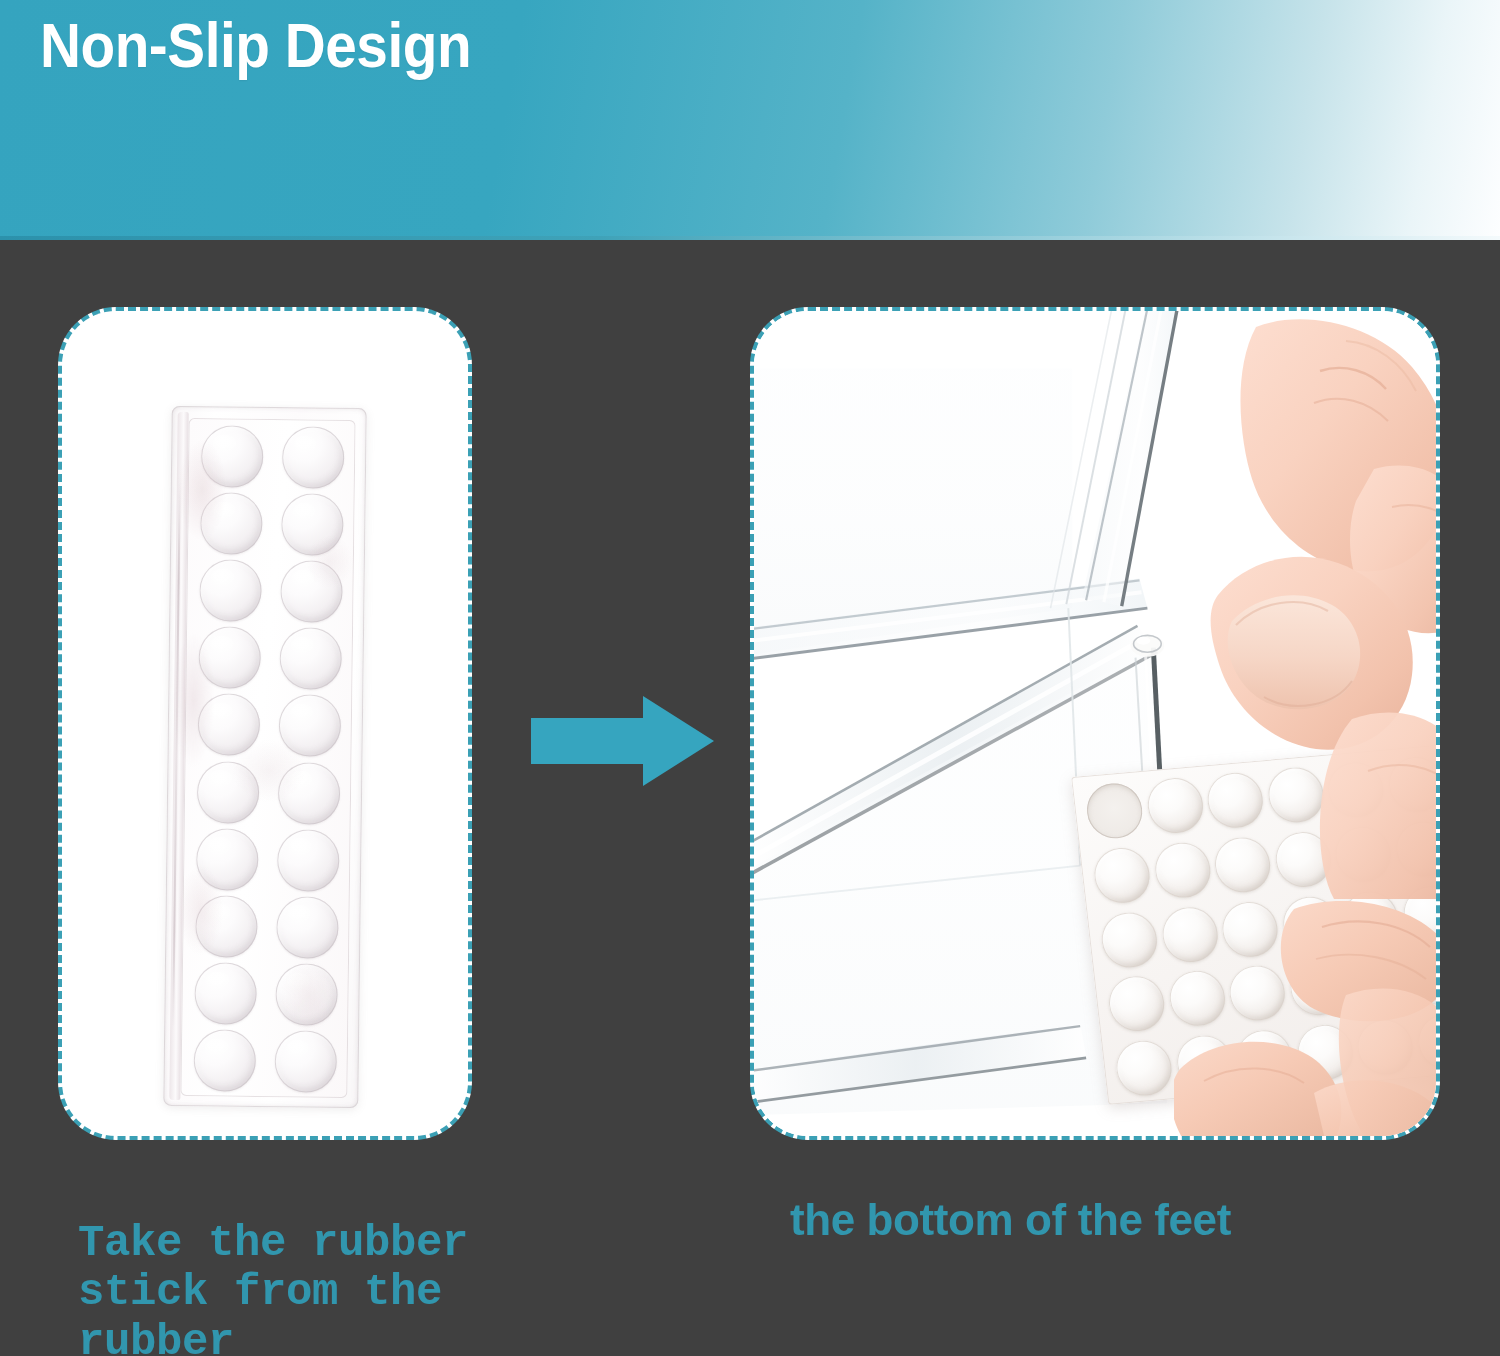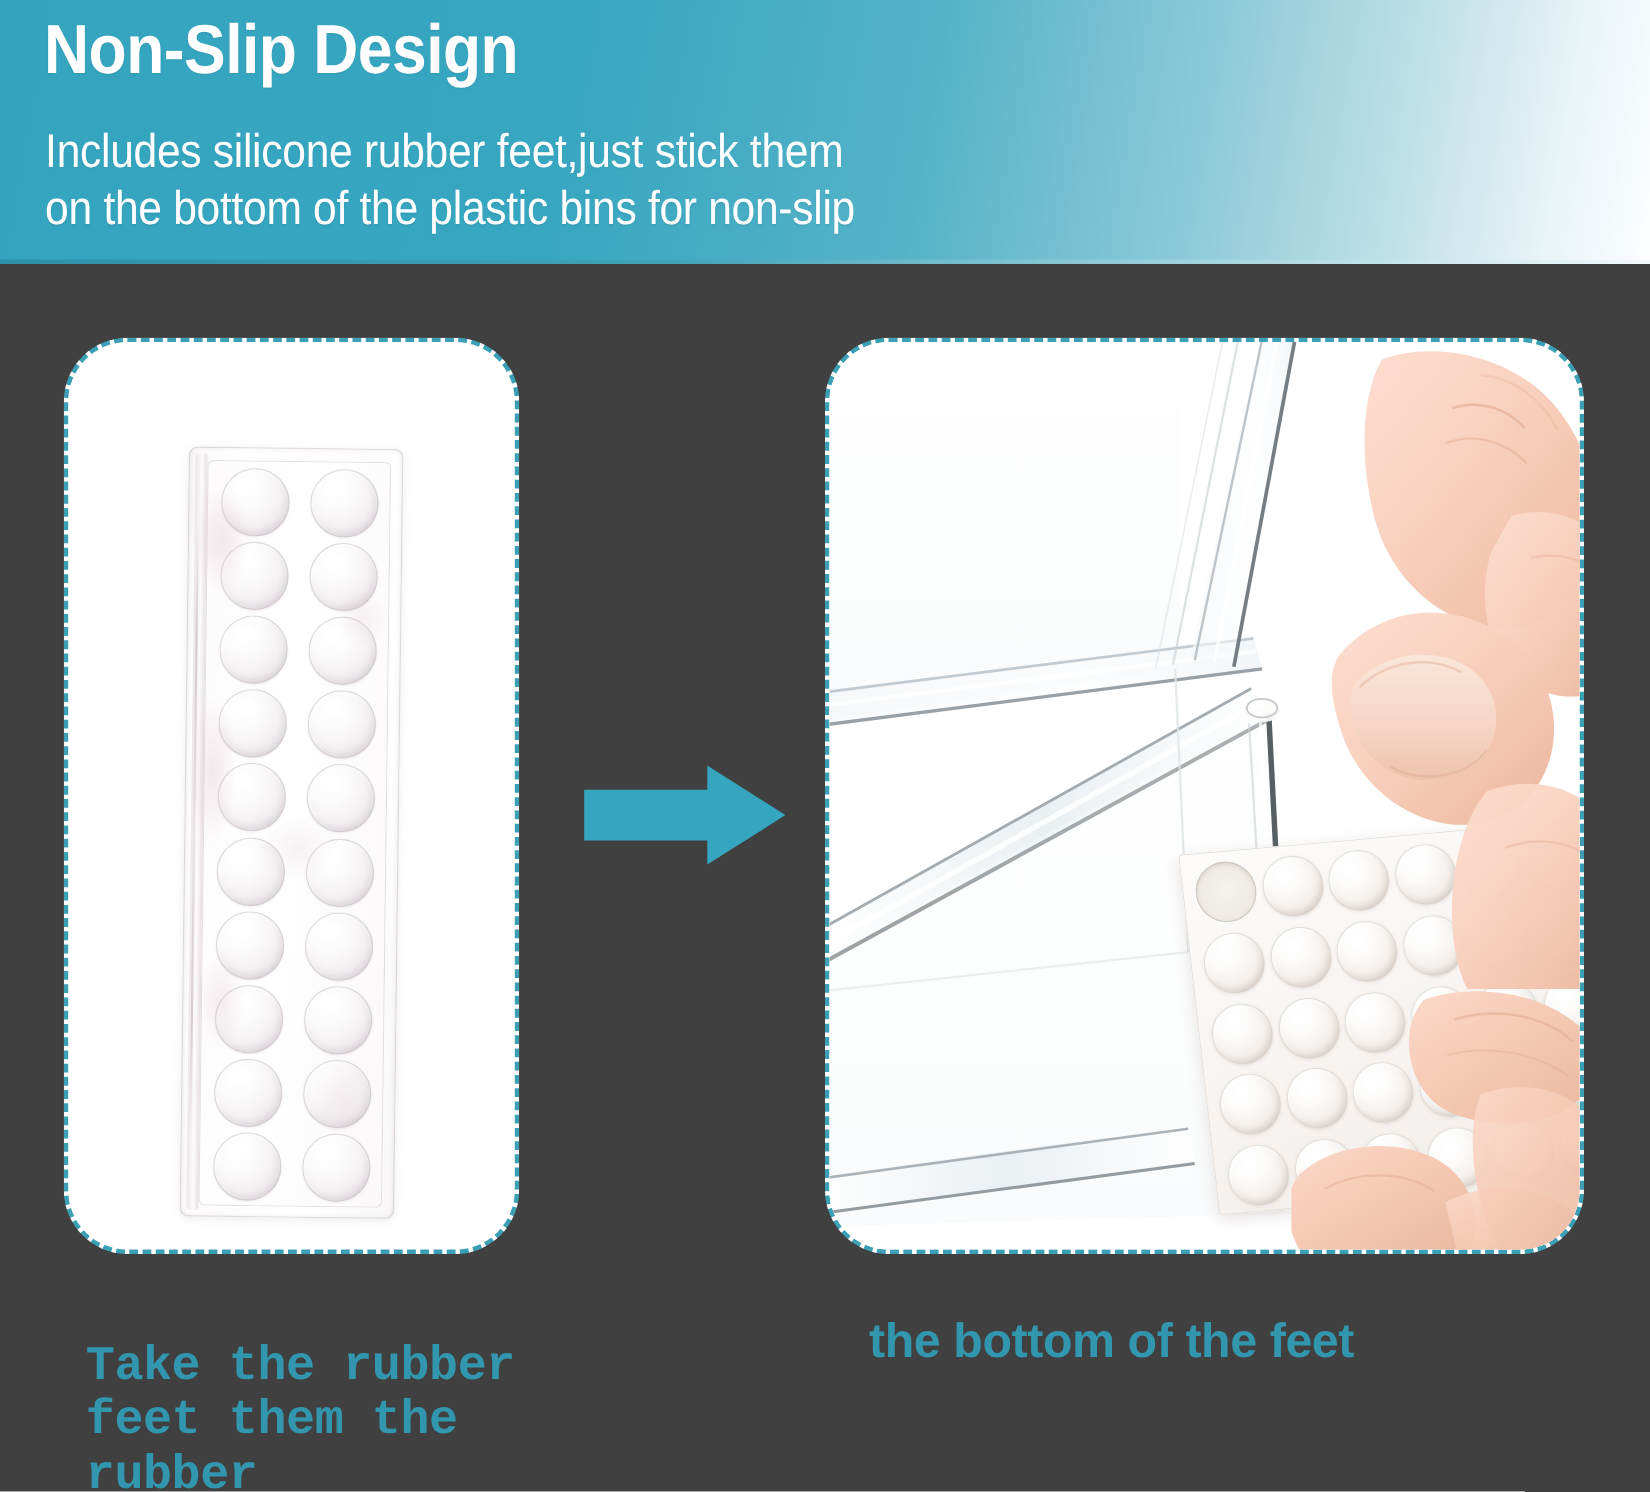--- a/index.html
+++ b/index.html
@@ -248,24 +248,20 @@
   .caption-right { left:790px; top:1195px; width:640px; }
   .caption span { display:block; white-space:nowrap; }
 </style>
 </head>
 <body>
 
 <div id="page">
 
   <div class="header">
     <div class="header-title">Non-Slip Design</div>
-    <div class="header-sub">
-      <span class="header-sub-line">Includes silicone rubber feet,just stick them</span>
-      <span class="header-sub-line">on the bottom of the plastic bins for non-slip</span>
-    </div>
   </div>
 
   <div class="panel panel-left">
     <div class="blister-shadow"></div>
     <div class="blister-wrap">
       <div class="blister">
         <div class="blister-tray"></div>
         <div class="blister-spine"></div>
         <div class="blister-grid">
           <div class="bump-clear"></div>
@@ -460,21 +456,21 @@
 
           <path d="M172,214 C216,198 266,212 280,250 L280,363 L196,363
                    C168,330 156,252 172,214 Z" fill="url(#skinB)" opacity="0.9"></path>
         </svg>
       </div>
     </div>
   </div>
 
   <div class="caption caption-left">
     <span>Take the rubber</span>
-    <span>feet them the</span>
+    <span>stick from the</span>
     <span>rubber</span>
   </div>
 
   <div class="caption caption-right">
     <span>the bottom of the feet</span>
   </div>
 
 </div>
 
 </body></html>

